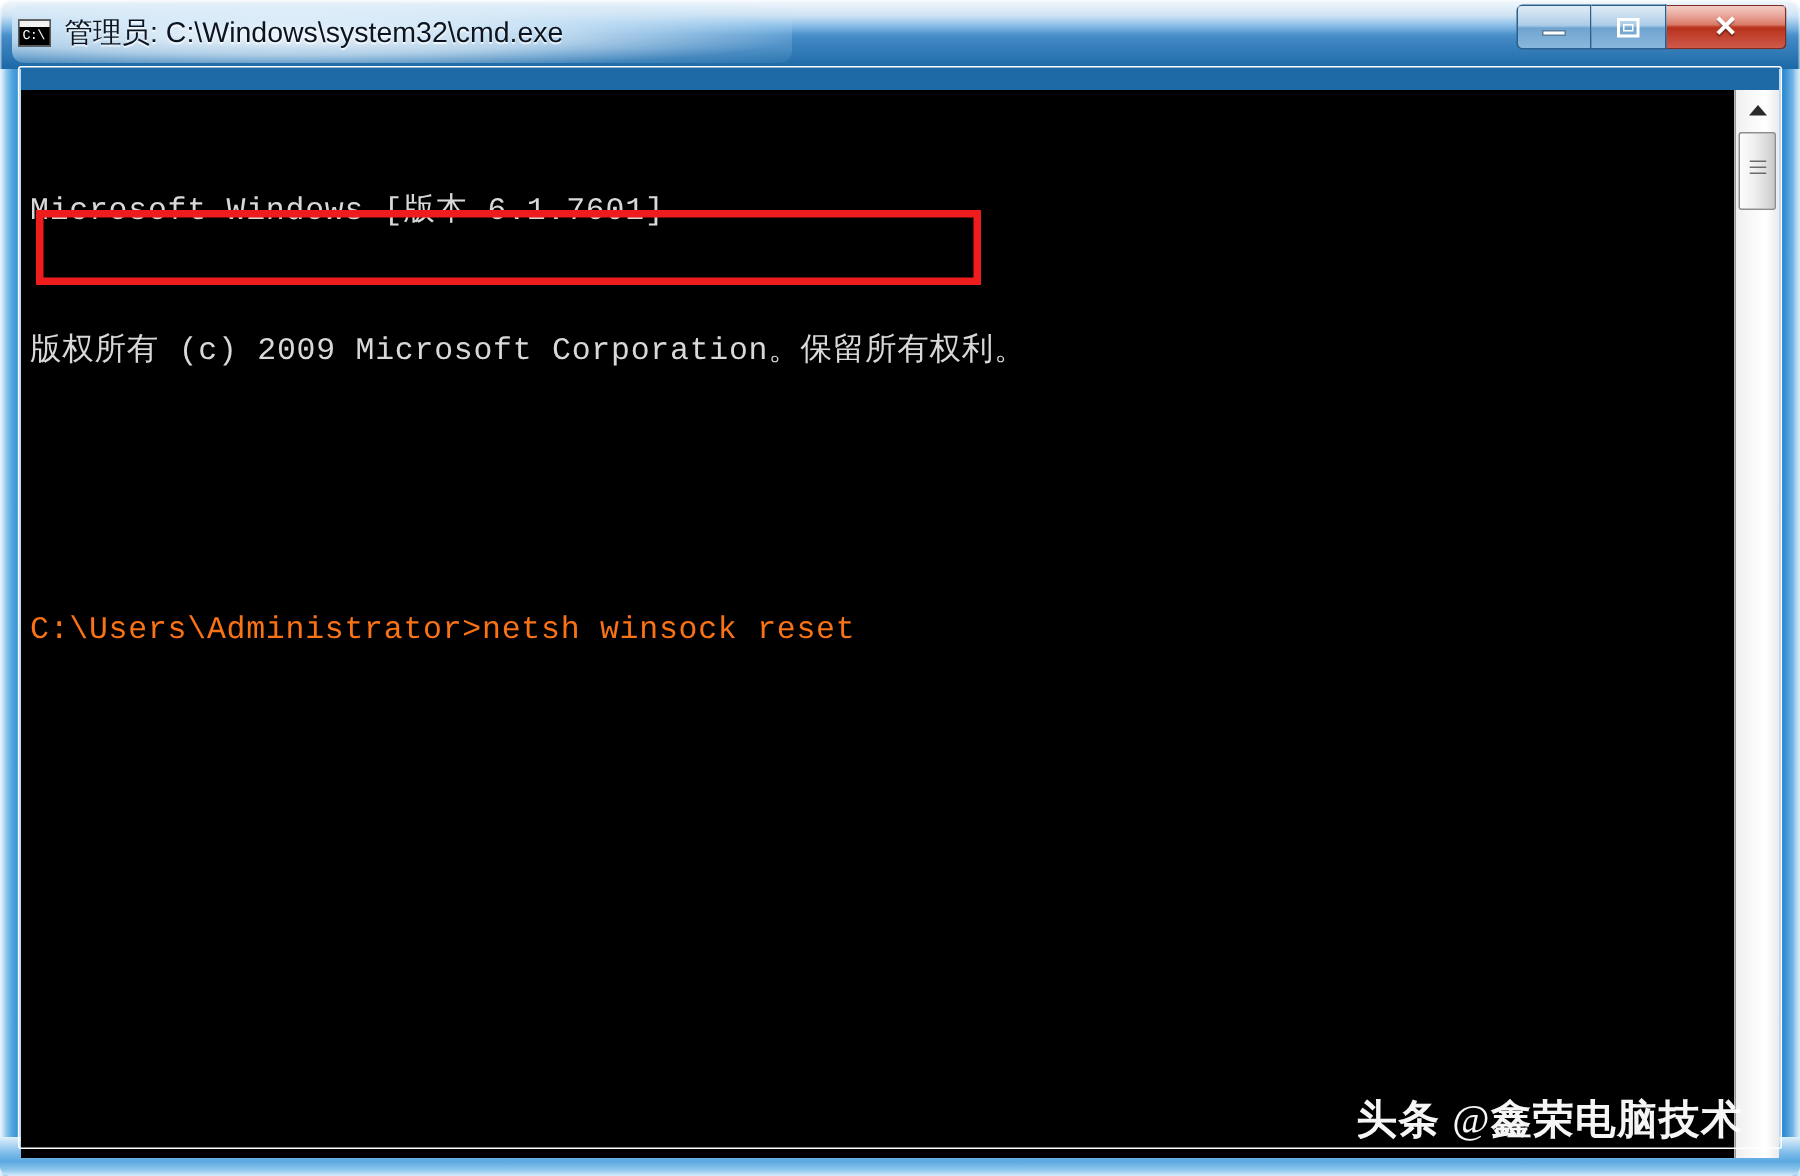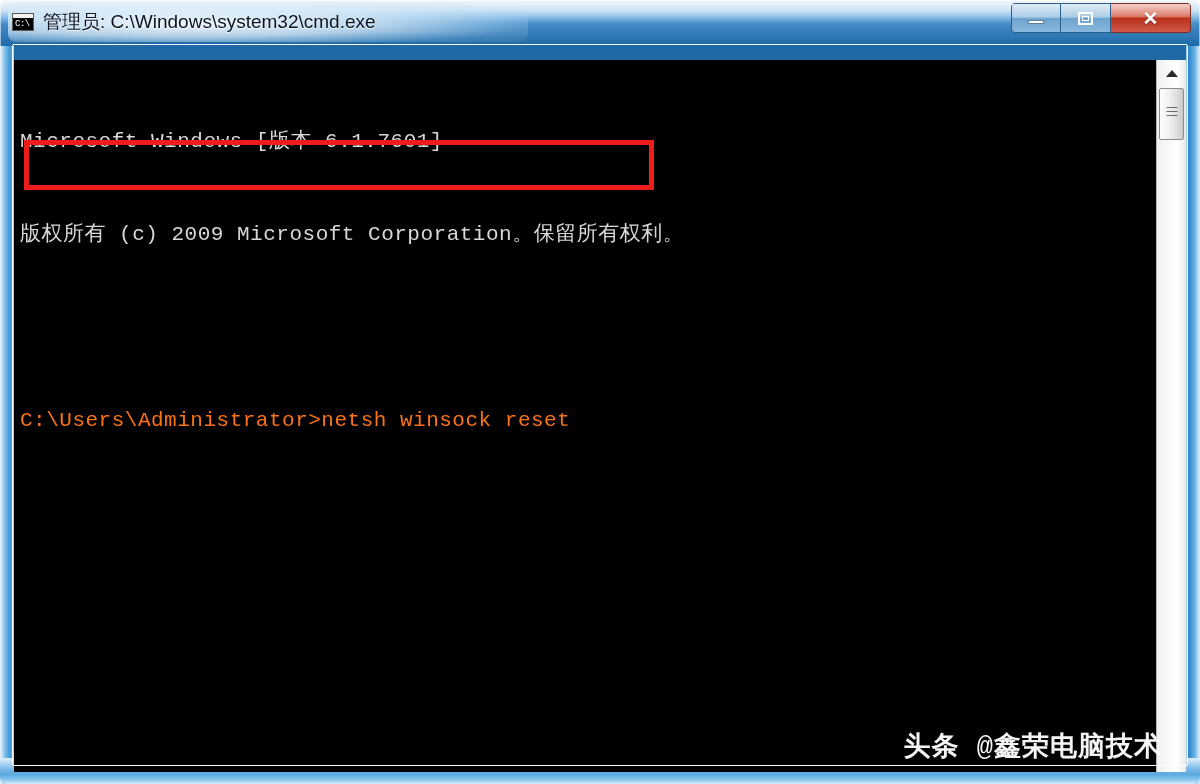--- a/index.html
+++ b/index.html
@@ -329,21 +329,21 @@
     height: 1px;
     background: #6b6b6b;
     margin-bottom: 3px;
   }
 
   
   #watermark {
     position: absolute;
     right: 24px;
     bottom: 8px;
-    font-family: Liberation Mono, monospace;
+    font-family: Liberation Serif, serif;
     font-size: 27px;
     font-weight: bold;
     color: #ffffff;
     letter-spacing: 1px;
     white-space: nowrap;
     z-index: 6;
     opacity: 0.96;
   }
   #watermark .wm-at {
     font-weight: normal;

